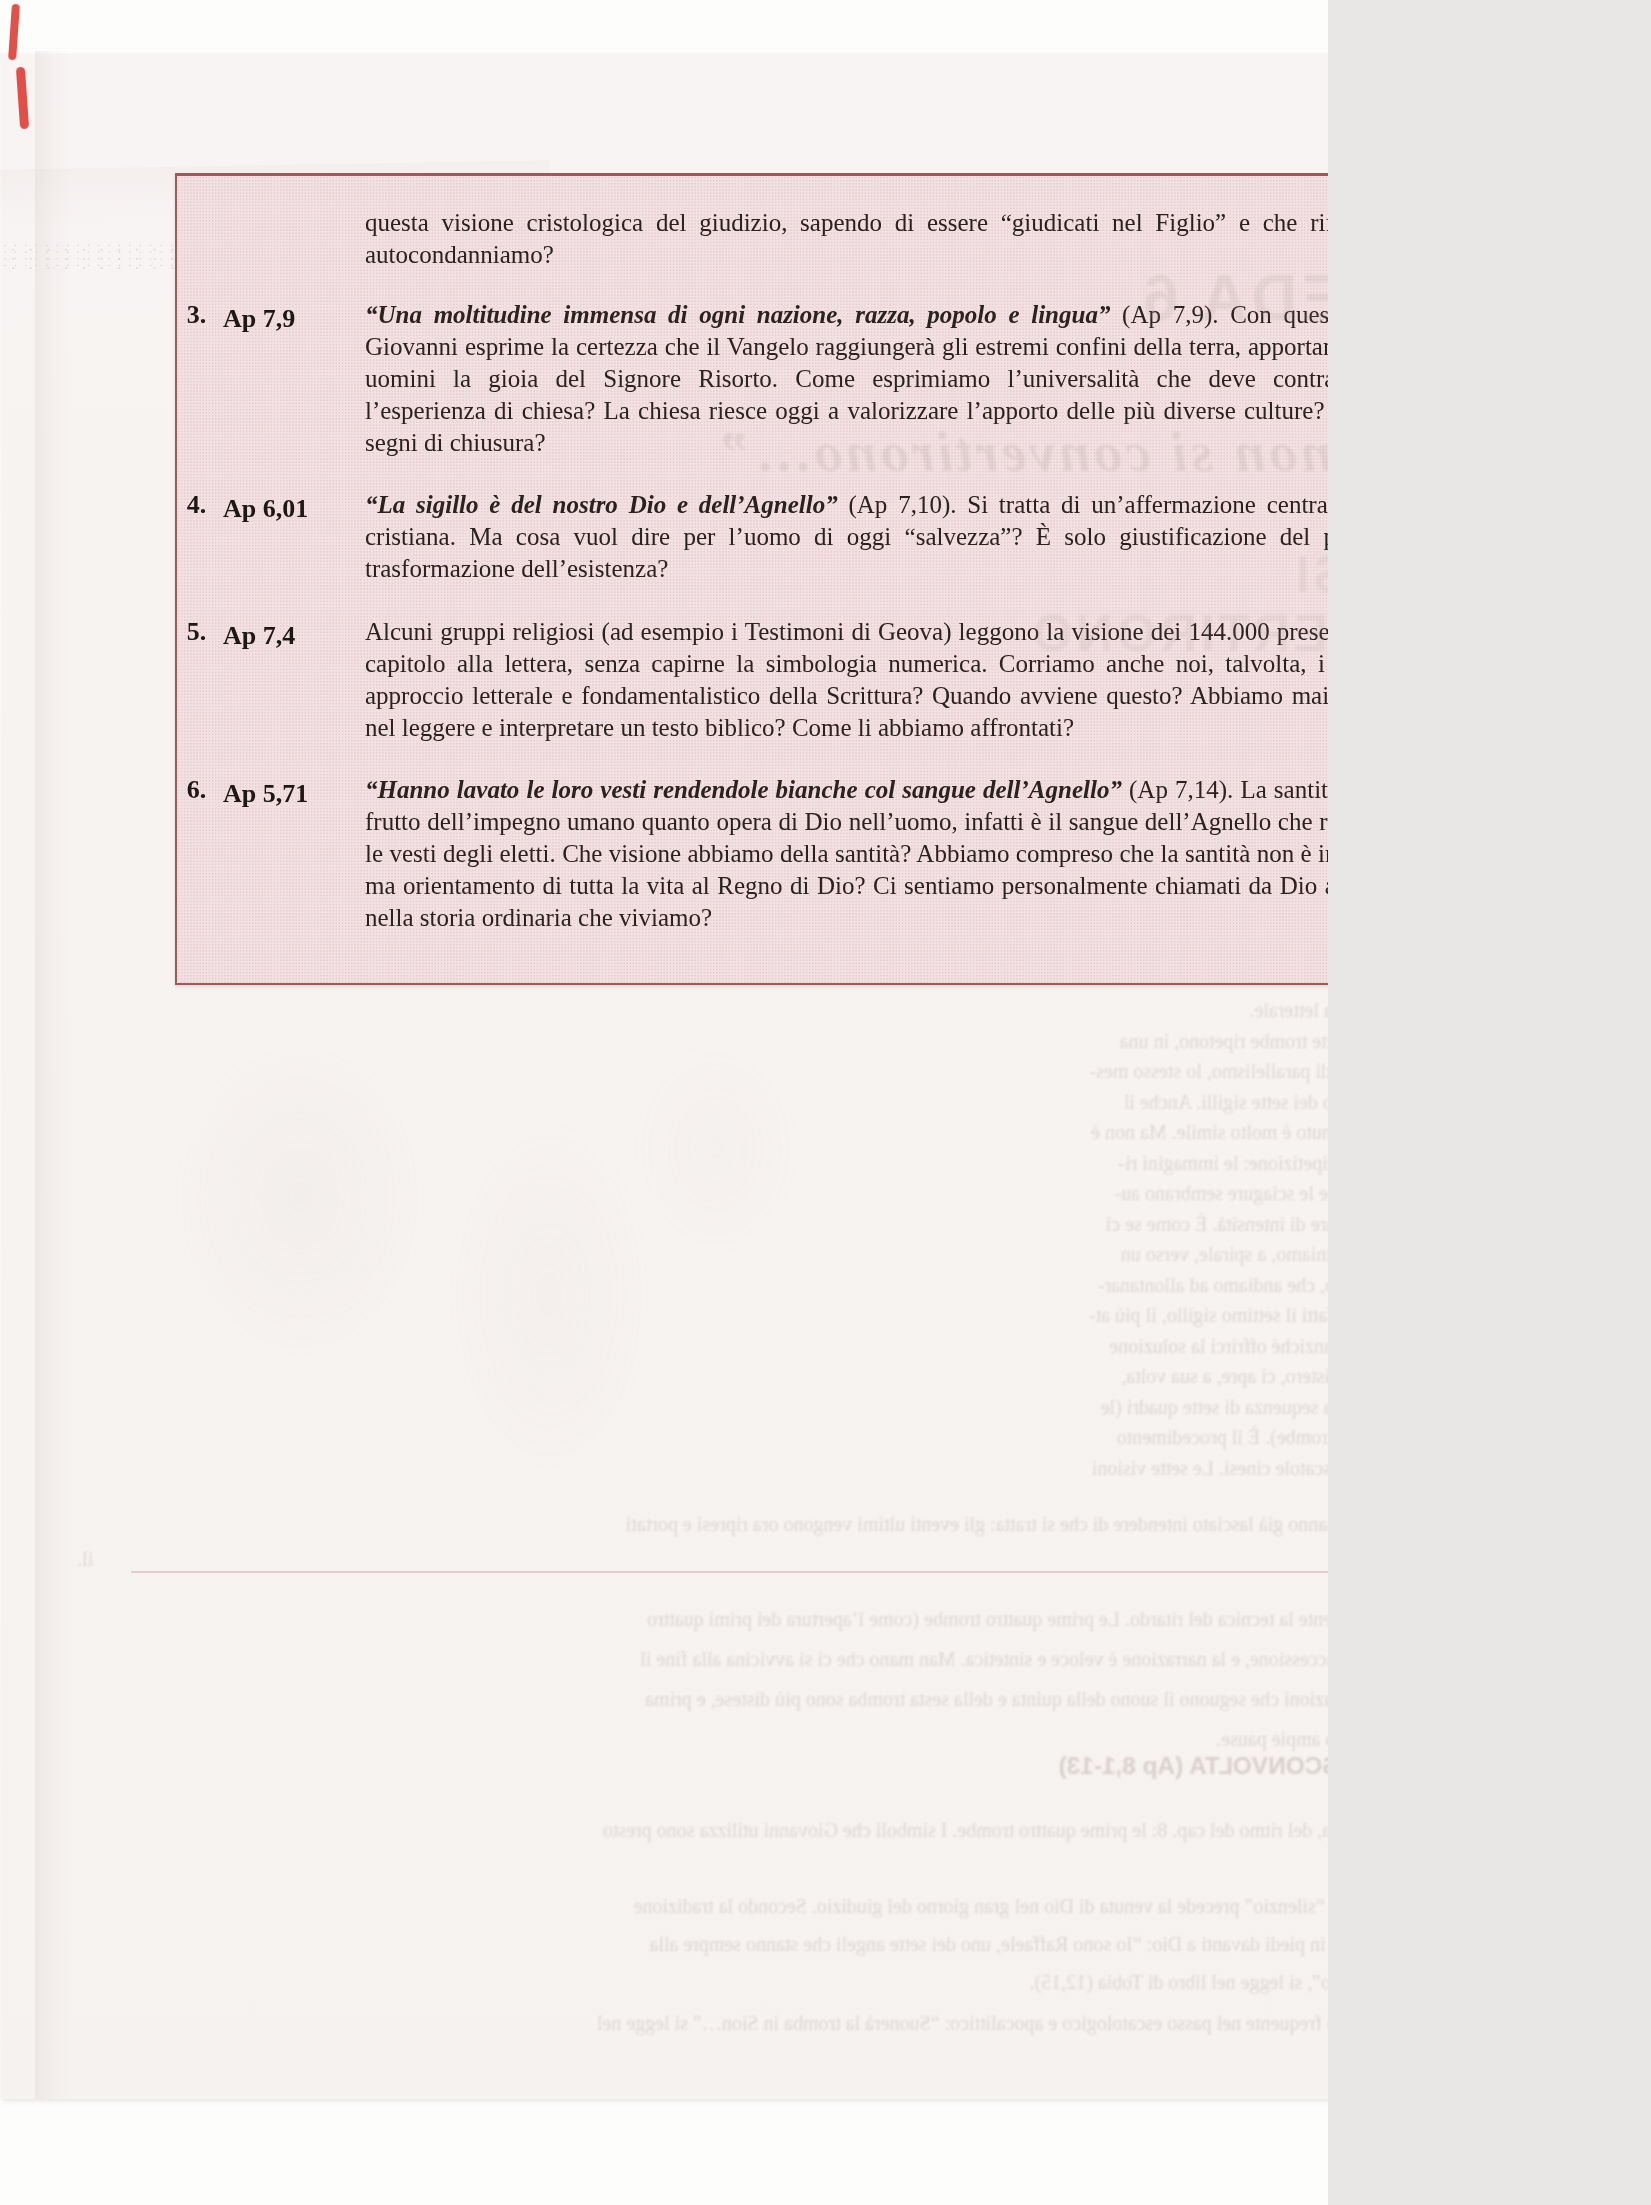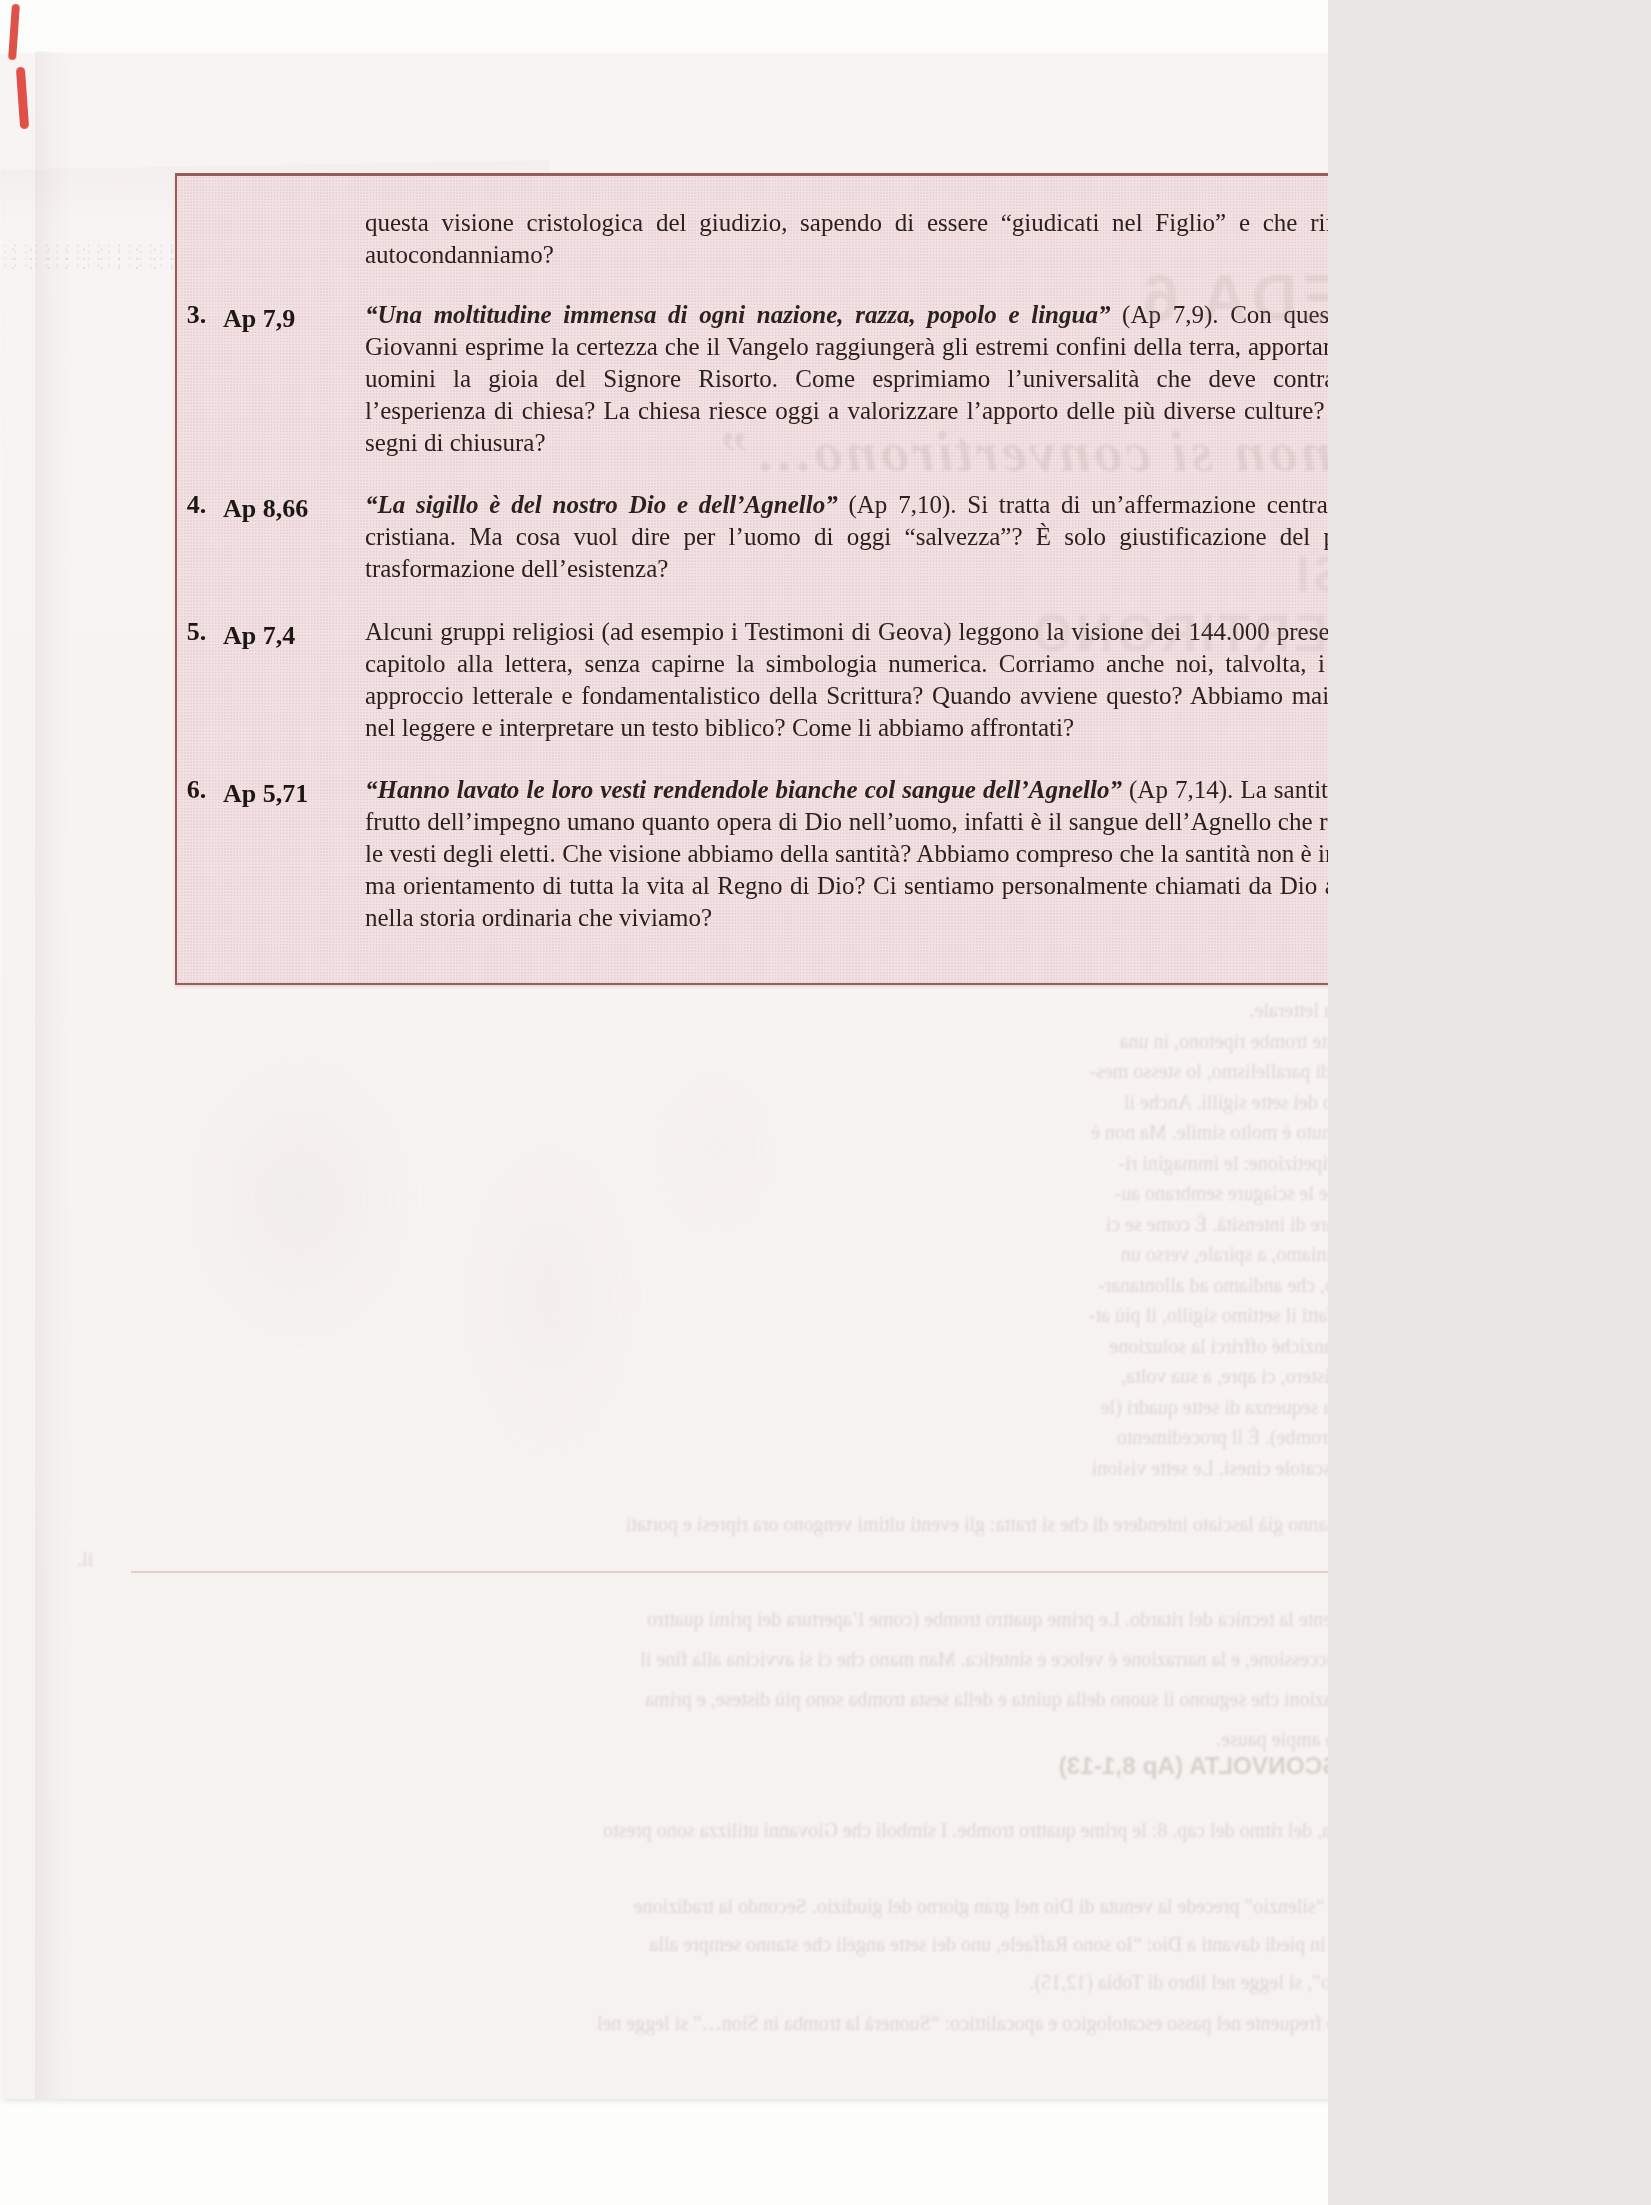--- a/index.html
+++ b/index.html
@@ -95,21 +95,21 @@
     <p class="qintro">questa visione cristologica del giudizio, sapendo di essere “giudicati nel Figlio” e che rifiutandolo ci autocondanniamo?</p>
 
     <div class="qitem">
       <span class="qnum">3.</span>
       <span class="qref">Ap 7,9</span>
       <p class="qtext"><span class="quote">“Una moltitudine immensa di ogni nazione, razza, popolo e lingua”</span><span> (Ap 7,9). Con questa immagine Giovanni esprime la certezza che il Vangelo raggiungerà gli estremi confini della terra, apportando a tutti gli uomini la gioia del Signore Risorto. Come esprimiamo l’universalità che deve contraddistinguere l’esperienza di chiesa? La chiesa riesce oggi a valorizzare l’apporto delle più diverse culture? Quali sono i segni di chiusura?</span></p>
     </div>
 
     <div class="qitem">
       <span class="qnum">4.</span>
-      <span class="qref">Ap 8,66</span>
+      <span class="qref">Ap 6,01</span>
       <p class="qtext"><span class="quote">“La sigillo è del nostro Dio e dell’Agnello”</span><span> (Ap 7,10). Si tratta di un’affermazione centrale della fede cristiana. Ma cosa vuol dire per l’uomo di oggi “salvezza”? È solo giustificazione del peccatore? È trasformazione dell’esistenza?</span></p>
     </div>
 
     <div class="qitem">
       <span class="qnum">5.</span>
       <span class="qref">Ap 7,4</span>
       <p class="qtext"><span class="quote"></span><span>Alcuni gruppi religiosi (ad esempio i Testimoni di Geova) leggono la visione dei 144.000 presente in questo capitolo alla lettera, senza capirne la simbologia numerica. Corriamo anche noi, talvolta, i rischi di un approccio letterale e fondamentalistico della Scrittura? Quando avviene questo? Abbiamo mai avuto dubbi nel leggere e interpretare un testo biblico? Come li abbiamo affrontati?</span></p>
     </div>
 
     <div class="qitem">

